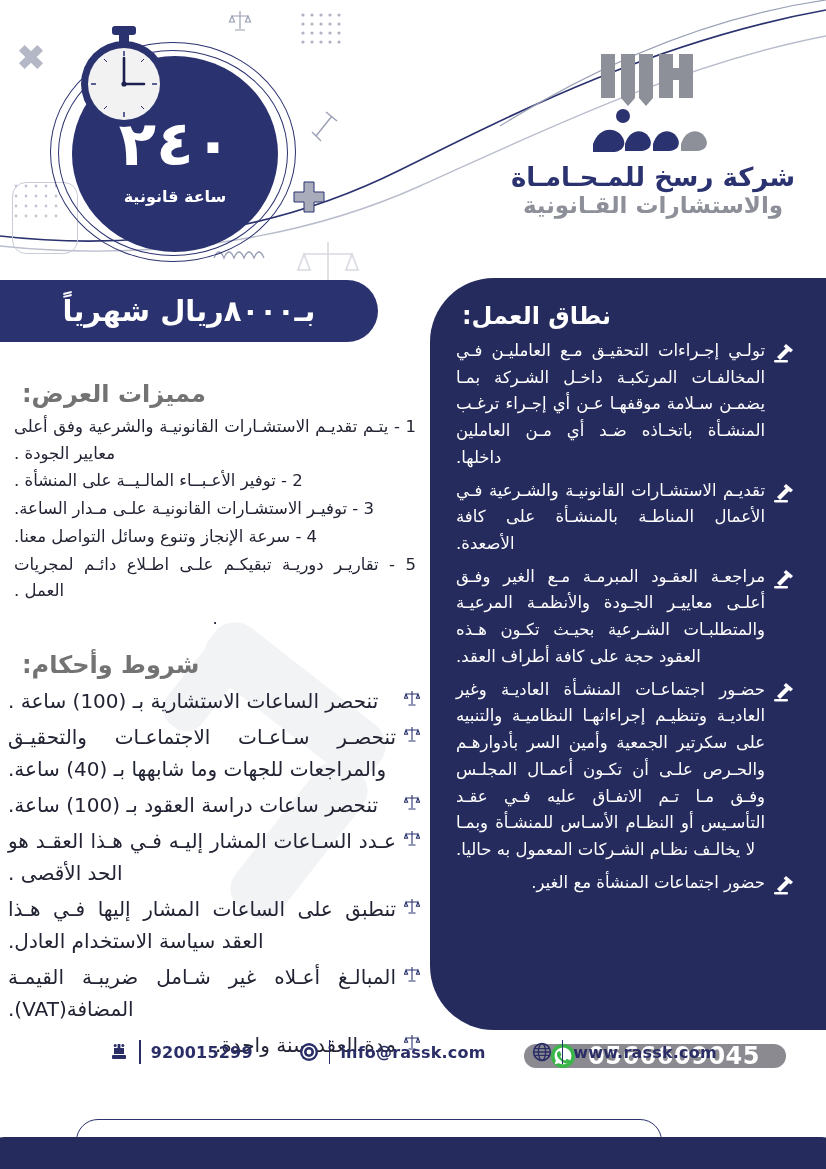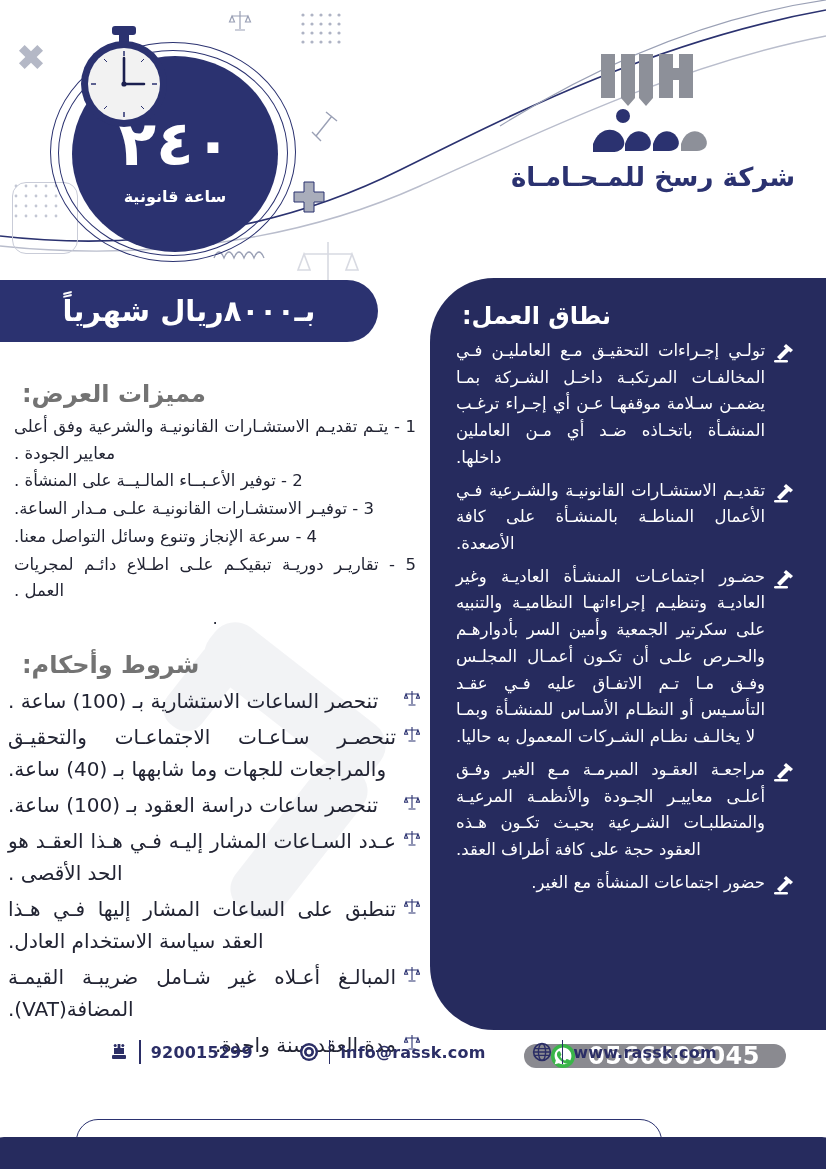--- a/index.html
+++ b/index.html
@@ -226,20 +226,21 @@
       </g>
       <circle cx="60" cy="68" r="7" fill="#2b3270"></circle>
       <g>
         <path d="M30,96 c6,-18 24,-18 30,-6 c4,8 -2,14 -10,14 h-20 z" fill="#2b3270"></path>
         <path d="M62,96 c5,-16 20,-16 25,-5 c3,7 -2,12 -9,12 h-16 z" fill="#2b3270"></path>
         <path d="M90,96 c5,-16 20,-16 25,-5 c3,7 -2,12 -9,12 h-16 z" fill="#2b3270"></path>
         <path d="M118,96 c5,-16 20,-16 25,-5 c3,7 -2,12 -9,12 h-16 z" fill="#8d9099"></path>
       </g>
     </svg>
     <div style="color:#2b3270;font-size:26px;font-weight:700;letter-spacing:.5px;margin-top:2px;">شركة رسخ للمـحـامـاة</div>
+    <div style="color:#8d9099;font-size:23px;font-weight:700;letter-spacing:.5px;">والاستشارات القـانونية</div>
   </div>
 
   <div class="price-banner">
     <span>بـ٨٠٠٠ريال شهرياً</span>
   </div>
 
   <div class="left-col">
 
     <h2 class="sec-title">مميزات العرض:</h2>
     <ul class="num-list">
@@ -336,31 +337,31 @@
         <div class="scope-txt">تقديـم الاستشـارات القانونيـة والشـرعية فـي الأعمال المناطـة بالمنشـأة على كافة الأصعدة.</div>
       </li>
       <li>
         <svg class="gavel-ico" viewBox="0 0 22 20">
           <g fill="#ffffff">
               <path d="M3,14 L13,4 l3,3 L6,17 z"></path>
               <path d="M12,1 l7,6 -2.4,2.4 -7,-6 z"></path>
               <rect x="0" y="17" width="14" height="2.6" rx="1.3"></rect>
             </g>
         </svg>
-        <div class="scope-txt">حضـور اجتماعـات المنشـأة العاديـة وغير العاديـة وتنظيـم إجراءاتهـا النظاميـة والتنبيه على سكرتير الجمعية وأمين السر بأدوارهـم والحـرص علـى أن تكـون أعمـال المجلـس وفـق مـا تـم الاتفـاق عليه فـي عقـد التأسـيس أو النظـام الأسـاس للمنشـأة وبمـا لا يخالـف نظـام الشـركات المعمول به حاليا.</div>
+        <div class="scope-txt">مراجعـة العقـود المبرمـة مـع الغير وفـق أعلـى معاييـر الجـودة والأنظمـة المرعيـة والمتطلبـات الشـرعية بحيـث تكـون هـذه العقود حجة على كافة أطراف العقد.</div>
       </li>
       <li>
         <svg class="gavel-ico" viewBox="0 0 22 20">
           <g fill="#ffffff">
               <path d="M3,14 L13,4 l3,3 L6,17 z"></path>
               <path d="M12,1 l7,6 -2.4,2.4 -7,-6 z"></path>
               <rect x="0" y="17" width="14" height="2.6" rx="1.3"></rect>
             </g>
         </svg>
-        <div class="scope-txt">مراجعـة العقـود المبرمـة مـع الغير وفـق أعلـى معاييـر الجـودة والأنظمـة المرعيـة والمتطلبـات الشـرعية بحيـث تكـون هـذه العقود حجة على كافة أطراف العقد.</div>
+        <div class="scope-txt">حضـور اجتماعـات المنشـأة العاديـة وغير العاديـة وتنظيـم إجراءاتهـا النظاميـة والتنبيه على سكرتير الجمعية وأمين السر بأدوارهـم والحـرص علـى أن تكـون أعمـال المجلـس وفـق مـا تـم الاتفـاق عليه فـي عقـد التأسـيس أو النظـام الأسـاس للمنشـأة وبمـا لا يخالـف نظـام الشـركات المعمول به حاليا.</div>
       </li>
       <li>
         <svg class="gavel-ico" viewBox="0 0 22 20">
           <g fill="#ffffff">
               <path d="M3,14 L13,4 l3,3 L6,17 z"></path>
               <path d="M12,1 l7,6 -2.4,2.4 -7,-6 z"></path>
               <rect x="0" y="17" width="14" height="2.6" rx="1.3"></rect>
             </g>
         </svg>
         <div class="scope-txt" style="text-align-last:right;">حضور اجتماعات المنشأة مع الغير.</div>

